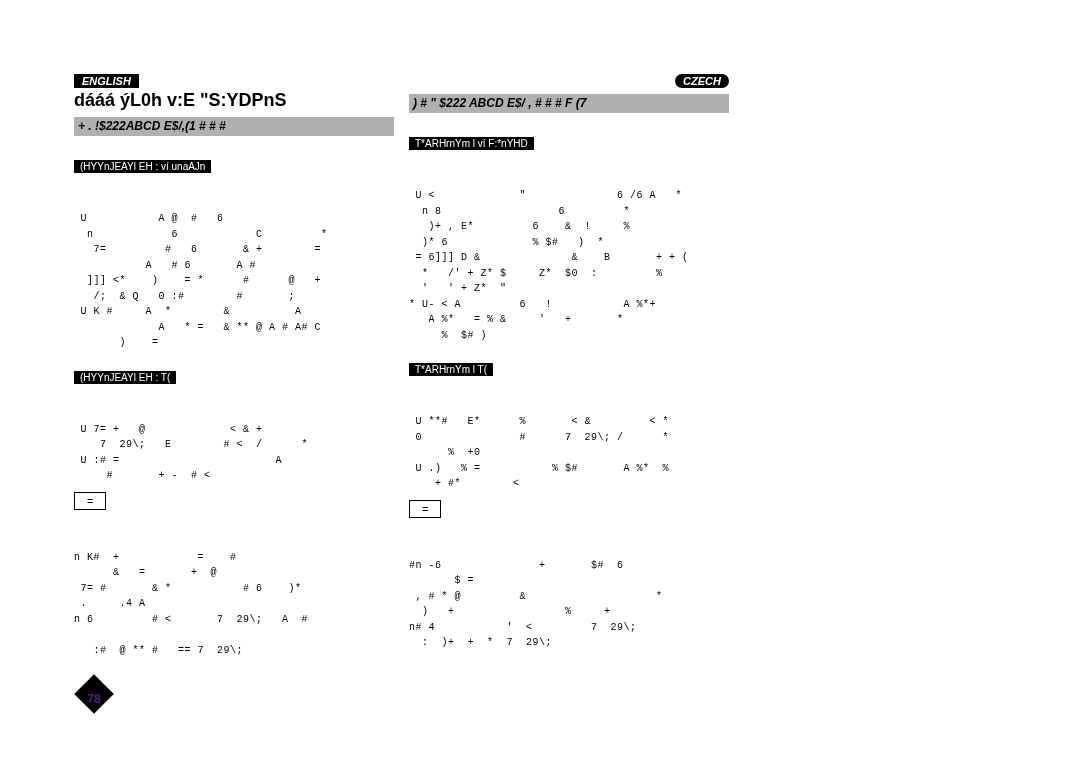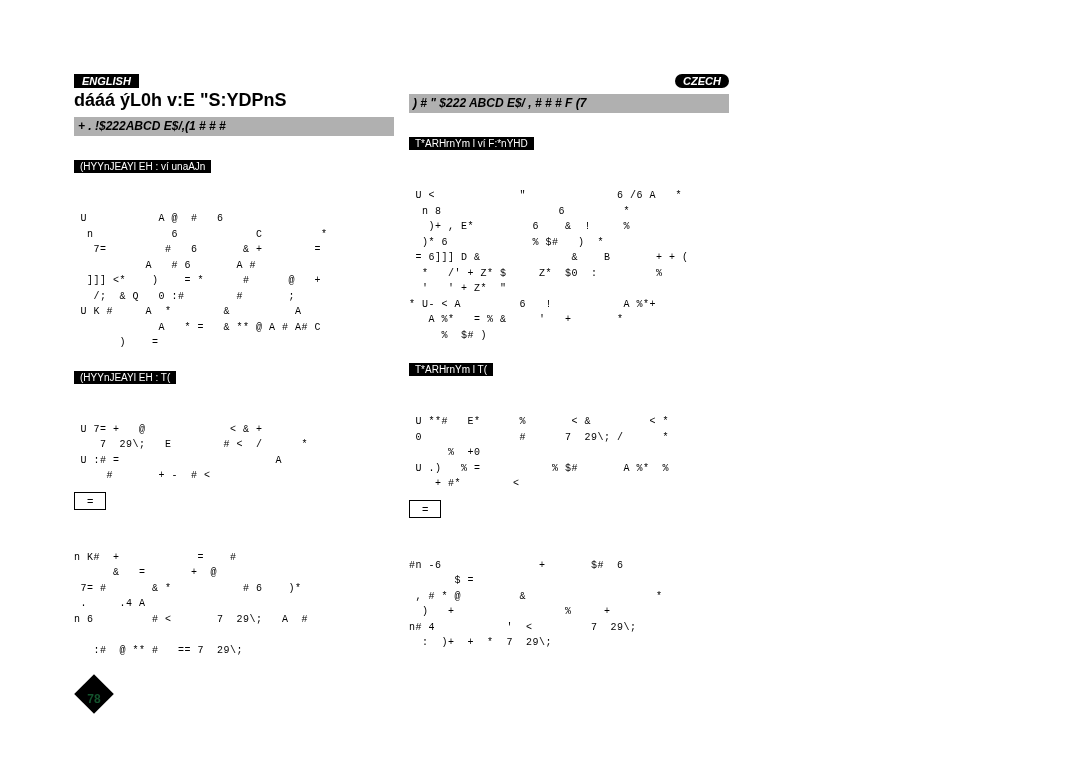--- a/index.html
+++ b/index.html
@@ -94,21 +94,21 @@
 .diamond {
   width: 28px;
   height: 28px;
   background: #000;
   transform: rotate(45deg);
   margin-left: 6px;
   margin-top: 5px;
 }
 .page-num {
   position: absolute;
-  color: #14532d;
+  color: #4c1d95;
   font-weight: bold;
   font-size: 12px;
   width: 40px;
   text-align: center;
   top: 12px;
 }
 </style>
 </head>
 <body>
 

